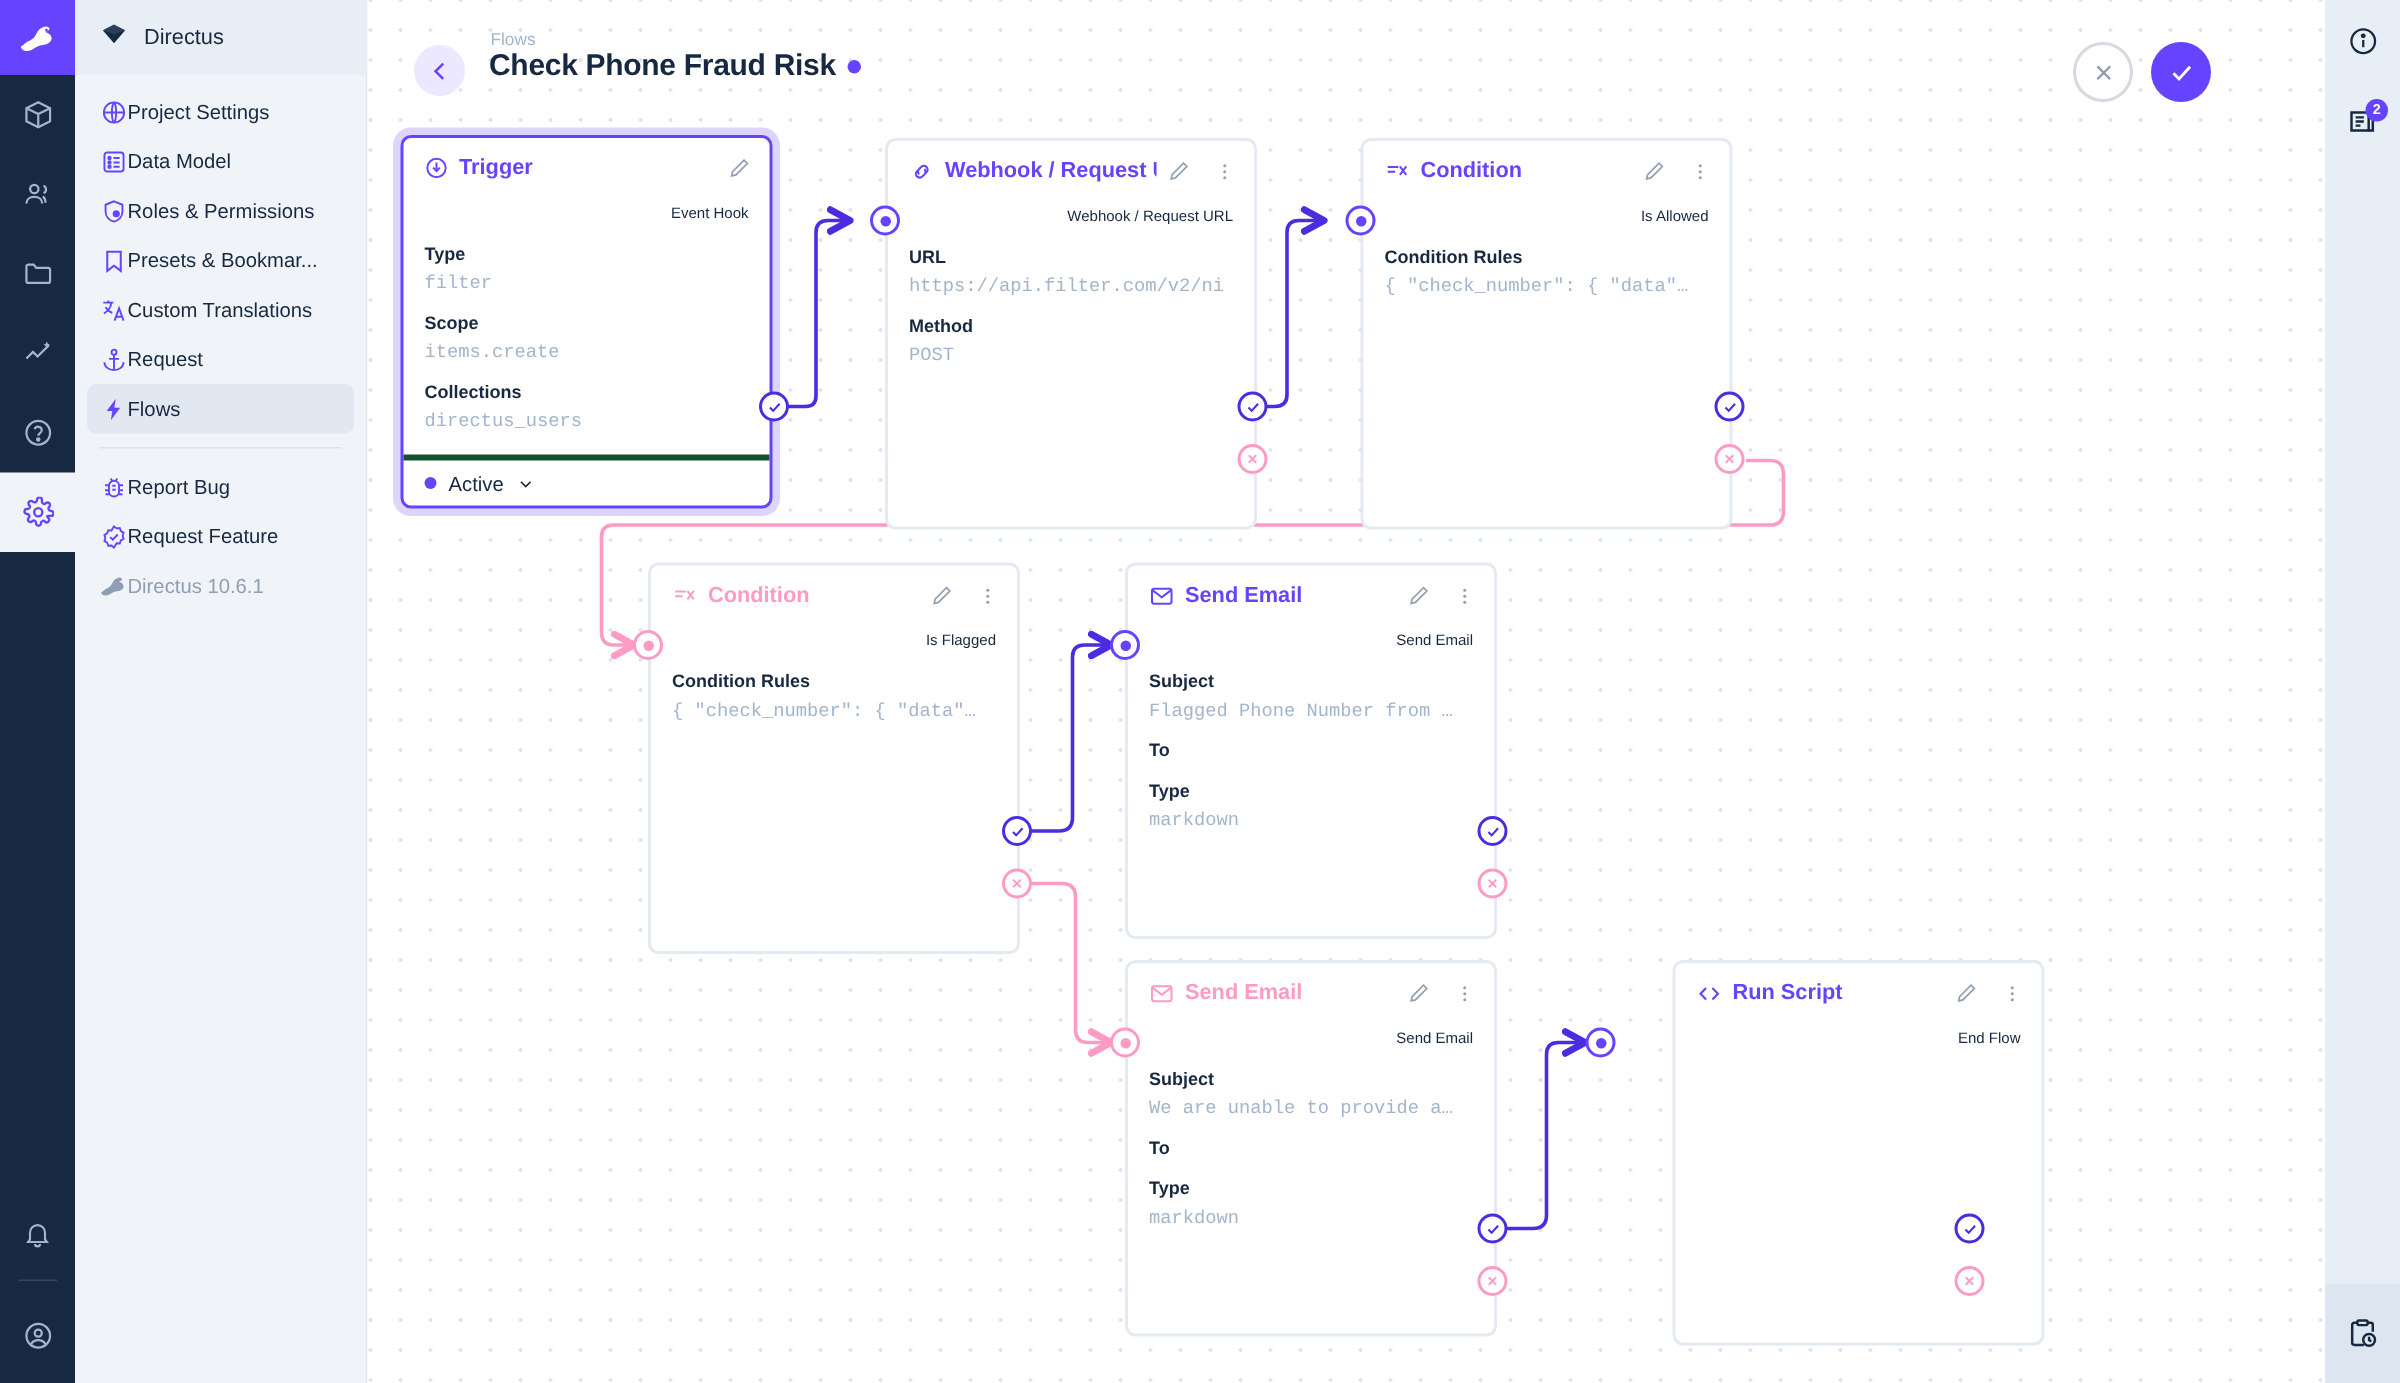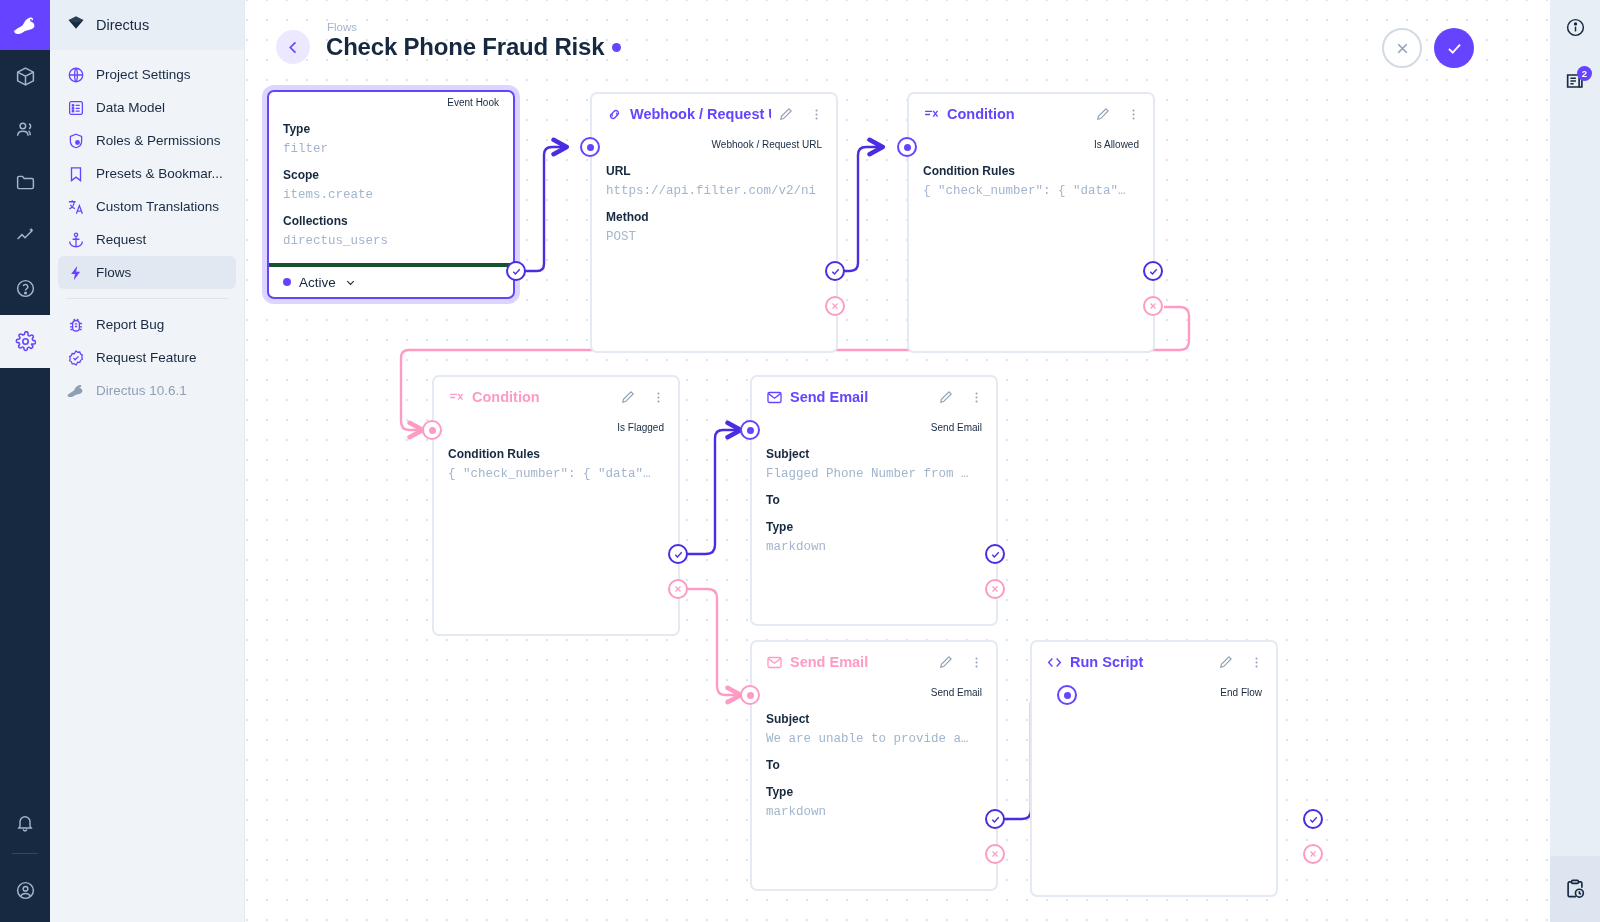--- a/index.html
+++ b/index.html
@@ -32,21 +32,21 @@
     width: 195px; flex: none; background: #f0f4f9;
     border-right: 1px solid #e4eaf1; display: flex; flex-direction: column;
   }
   .nav-head {
     height: 50px; display: flex; align-items: center; gap: 10px;
     padding: 0 16px; background: #e8eef6;
   }
   .nav-head .t { font-size: 14.5px; color: #172940; }
   .nav-list { padding: 8px 8px 0 8px; }
   .nav-item {
-    display: flex; align-items: center; gap: 11px; height: 33px;
+    display: flex; align-items: center; height: 33px;
     padding: 0 8px; border-radius: 6px; cursor: pointer;
     font-size: 13.5px; color: #172940; white-space: nowrap;
   }
   .nav-item.active { background: #e1e8f2; }
   .nav-item.muted { color: #8e9fb4; cursor: default; }
   .nav-ico { width: 19px; height: 19px; flex: none; color: #6644ff; display:flex; align-items:center; justify-content:center;}
   .nav-item.muted .nav-ico { color: #8e9fb4; }
   .nav-div { height: 1px; background: #dde4ee; margin: 9px 8px; }
 
   
@@ -59,21 +59,21 @@
   .header { position: absolute; left: 0; top: 0; right: 0; height: 88px; z-index: 6; }
   .back {
     position: absolute; left: 31px; top: 30px; width: 34px; height: 34px;
     border-radius: 50%; background: #ece8ff; color: #6644ff;
     display: flex; align-items: center; justify-content: center; cursor: pointer;
   }
   .crumb { position: absolute; left: 82px; top: 21px; font-size: 11.5px; color: #a2b5cd; }
   .ttl {
     position: absolute; left: 81px; top: 33px; display: flex; align-items: center; gap: 8px;
   }
-  .ttl .txt { font-size: 24px; font-weight: bold; color: #172940; letter-spacing: -0.2px; }
+  .ttl .txt { font-size: 20px; font-weight: bold; color: #172940; letter-spacing: -0.2px; }
   .ttl .dot { width: 9px; height: 9px; border-radius: 50%; background: #6644ff; }
   .acts { position: absolute; right: 76px; top: 28px; display: flex; gap: 12px; }
   .abtn { width: 40px; height: 40px; border-radius: 50%; display: flex; align-items: center; justify-content: center; cursor: pointer; }
   .abtn.x { border: 2px solid #d3dae4; color: #8e9fb4; background: #fff; }
   .abtn.v { background: #6644ff; color: #fff; }
 
   
   .node {
     position: absolute; width: 248px; background: #fff;
     border: 2px solid #e4eaf1; border-radius: 7px; z-index: 4;
@@ -353,20 +353,34 @@
       <path d="M919,307 H935 Q944,307 944,316 V341 Q944,350 935,350 H164 Q156,350 156,358 V421 Q156,430 164,430 H178" fill="none" stroke="#fd9bc4" stroke-width="2.4" marker-end="url(#ak)"></path>
 
       <path d="M442,554 H461 Q470,554 470,545 V438 Q470,430 478,430 H496" fill="none" stroke="#4b2ce0" stroke-width="2.4" marker-end="url(#ap)"></path>
 
       <path d="M442,589 H463 Q472,589 472,598 V686 Q472,695 480,695 H496" fill="none" stroke="#fd9bc4" stroke-width="2.4" marker-end="url(#ak)"></path>
 
       <path d="M759,819 H777 Q786,819 786,810 V703 Q786,695 794,695 H812" fill="none" stroke="#4b2ce0" stroke-width="2.4" marker-end="url(#ap)"></path>
     </svg>
 
     <div class="node sel" style="left:22px; top:90px;">
+      <div class="nhead">
+        <span class="ni">
+          <svg width="16" height="16" viewBox="0 0 24 24" fill="none" stroke="currentColor" stroke-width="1.9">
+              <circle cx="12" cy="12" r="9.2"></circle>
+              <path d="M12 6.5v8.5M8.6 11.6L12 15.2l3.4-3.6"></path>
+            </svg>
+        </span>
+        <span class="nt">Trigger</span>
+        <span class="ic">
+          <svg width="16" height="16" viewBox="0 0 24 24" fill="none" stroke="currentColor" stroke-width="1.7">
+              <path d="M16.5 4.2l3.3 3.3L8.4 18.9l-4.2.9.9-4.2z"></path>
+            </svg>
+        </span>
+      </div>
       <div class="nbody">
         <div class="nname">Event Hook</div>
         <div class="nlab">Type</div>
         <div class="nval">filter</div>
         <div class="nlab">Scope</div>
         <div class="nval">items.create</div>
         <div class="nlab">Collections</div>
         <div class="nval">directus_users</div>
       </div>
       <div class="nfoot">
@@ -591,21 +605,21 @@
       <svg width="11" height="11" viewBox="0 0 24 24" fill="none" stroke="currentColor" stroke-width="3">
           <path d="M5 12.5l4.7 4.7L19 7"></path>
         </svg>
     </div>
     <div class="port rj" style="left:740px; top:844px;">
       <svg width="10" height="10" viewBox="0 0 24 24" fill="none" stroke="currentColor" stroke-width="3">
           <path d="M6 6l12 12M18 6L6 18"></path>
         </svg>
     </div>
 
-    <div class="node" style="left:785px; top:640px;">
+    <div class="node" style="left:870px; top:640px;">
       <div class="nhead">
         <span class="ni">
           <svg width="17" height="17" viewBox="0 0 24 24" fill="none" stroke="currentColor" stroke-width="2">
               <path d="M9 6.5L3.8 12 9 17.5M15 6.5l5.2 5.5L15 17.5"></path>
             </svg>
         </span>
         <span class="nt">Run Script</span>
         <span class="ic">
           <svg width="16" height="16" viewBox="0 0 24 24" fill="none" stroke="currentColor" stroke-width="1.7">
               <path d="M16.5 4.2l3.3 3.3L8.4 18.9l-4.2.9.9-4.2z"></path>

